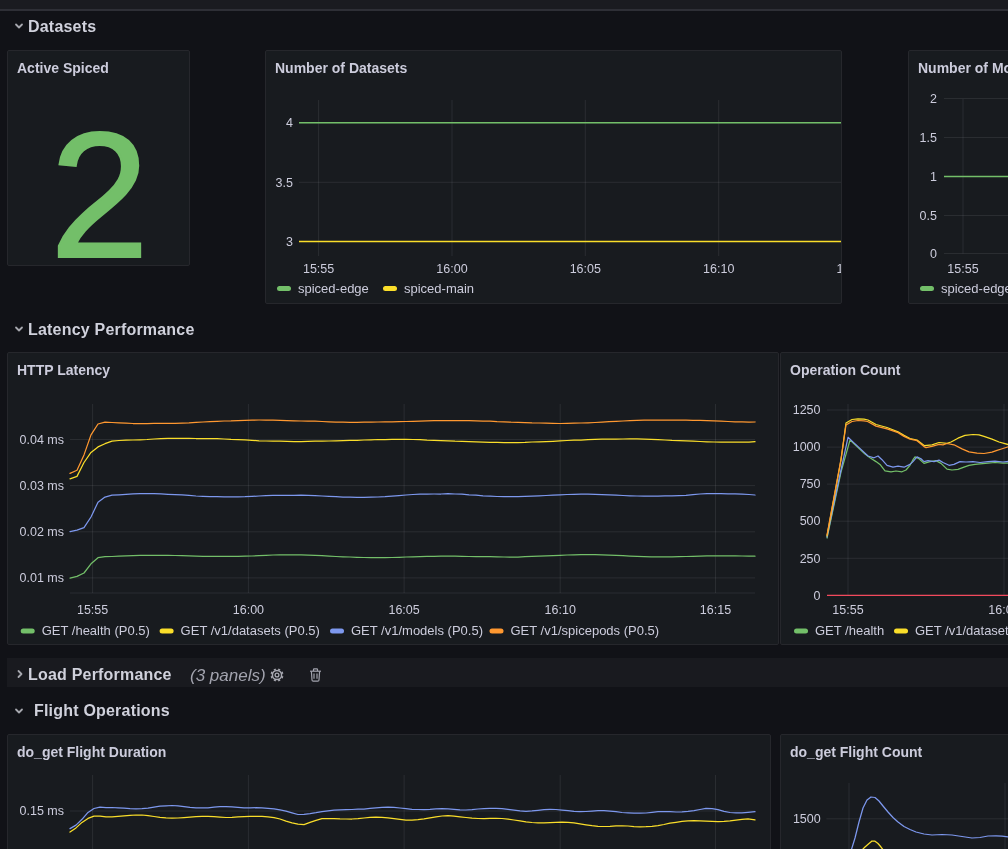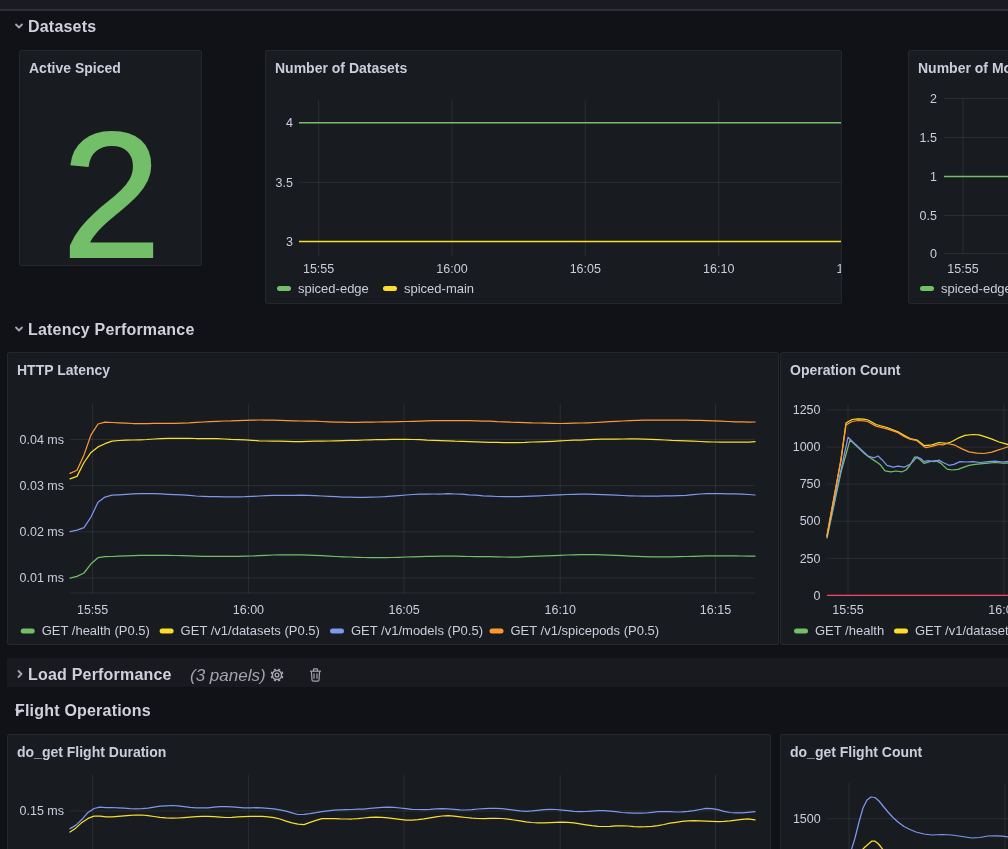--- a/index.html
+++ b/index.html
@@ -15,21 +15,21 @@
   color:#73bf69;font-size:178px;font-weight:400;-webkit-text-stroke:2.2px #73bf69;letter-spacing:-2px}
 </style></head><body>
 <div id="page">
 <div class="topbar"></div>
 
 <svg style="position:absolute;left:14.3px;top:21px" width="10" height="10" viewBox="0 0 10 10">
       <path d="M2 3.5 L5 6.5 L8 3.5" fill="none" stroke="#a6a7ae" stroke-width="1.8" stroke-linecap="round" stroke-linejoin="round"></path>
     </svg>
 <div class="rowtitle" style="left:28px;top:18px">Datasets</div>
 
-<div class="panel" style="left:19px;top:50px;width:183px;height:216px">
+<div class="panel" style="left:7px;top:50px;width:183px;height:216px">
   <div class="ptitle">Active Spiced</div>
   <div class="bignum">2</div>
 </div>
 
 <div class="panel" style="left:265px;top:50px;width:577px;height:254px">
   <div class="ptitle">Number of Datasets</div>
   <svg width="633" height="252" style="position:absolute;left:0;top:0">
         <line x1="52.6" y1="49" x2="52.6" y2="205" stroke="rgba(204,204,220,0.10)" stroke-width="1"></line>
         <line x1="186.0" y1="49" x2="186.0" y2="205" stroke="rgba(204,204,220,0.10)" stroke-width="1"></line>
         <line x1="319.3" y1="49" x2="319.3" y2="205" stroke="rgba(204,204,220,0.10)" stroke-width="1"></line>
@@ -173,21 +173,21 @@
       <path d="M1 3.2 H12"></path>
       <path d="M4.5 3 V1.6 a0.7 0.7 0 0 1 0.7 -0.7 h2.6 a0.7 0.7 0 0 1 0.7 0.7 V3"></path>
       <path d="M2.4 3.4 L3 12 a1.2 1.2 0 0 0 1.2 1.1 h4.6 A1.2 1.2 0 0 0 10 12 L10.6 3.4"></path>
       <path d="M5 5.6 V10.8"></path>
       <path d="M8 5.6 V10.8"></path>
     </svg>
 
 <svg style="position:absolute;left:14.3px;top:705.5px" width="10" height="10" viewBox="0 0 10 10">
       <path d="M2 3.5 L5 6.5 L8 3.5" fill="none" stroke="#a6a7ae" stroke-width="1.8" stroke-linecap="round" stroke-linejoin="round"></path>
     </svg>
-<div class="rowtitle" style="left:15px;top:702px">Flight Operations</div>
+<div class="rowtitle" style="left:34px;top:702px">Flight Operations</div>
 
 <div class="panel" style="left:7px;top:734px;width:764px;height:130px">
   <div class="ptitle">do_get Flight Duration</div>
   <svg width="762" height="128" style="position:absolute;left:0;top:0">
         <line x1="84.6" y1="40" x2="84.6" y2="130" stroke="rgba(204,204,220,0.10)" stroke-width="1"></line>
         <line x1="240.4" y1="40" x2="240.4" y2="130" stroke="rgba(204,204,220,0.10)" stroke-width="1"></line>
         <line x1="396.1" y1="40" x2="396.1" y2="130" stroke="rgba(204,204,220,0.10)" stroke-width="1"></line>
         <line x1="552.2" y1="40" x2="552.2" y2="130" stroke="rgba(204,204,220,0.10)" stroke-width="1"></line>
         <line x1="707.5" y1="40" x2="707.5" y2="130" stroke="rgba(204,204,220,0.10)" stroke-width="1"></line>
         <line x1="62" y1="76" x2="747" y2="76" stroke="rgba(204,204,220,0.10)" stroke-width="1"></line>

